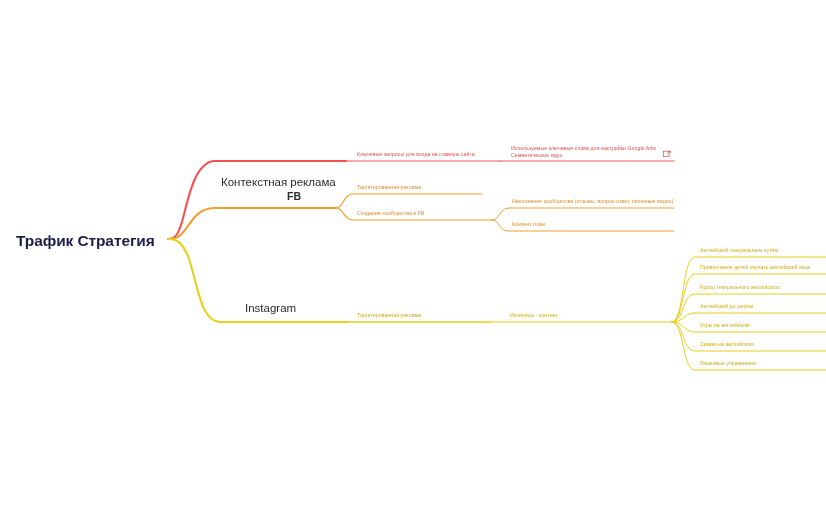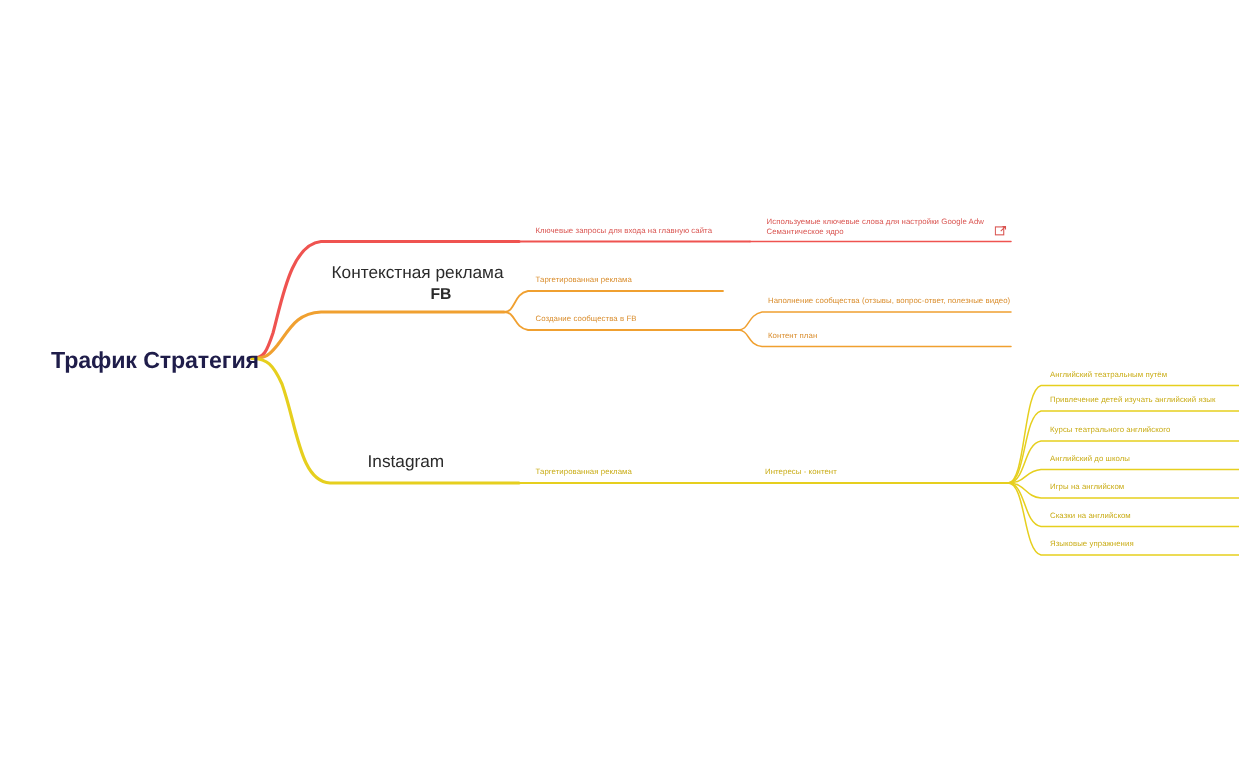--- a/index.html
+++ b/index.html
@@ -53,21 +53,21 @@
 
   <path d="M672,322 C684,322 682,260 694,257 L826,257" fill="none" stroke="#e6cf1e" stroke-width="1" stroke-linecap="round"></path>
   <path d="M672,322 C684,322 682,277 694,274 L826,274" fill="none" stroke="#e6cf1e" stroke-width="1" stroke-linecap="round"></path>
   <path d="M672,322 C684,322 682,296 694,294 L826,294" fill="none" stroke="#e6cf1e" stroke-width="1" stroke-linecap="round"></path>
   <path d="M672,322 C684,322 683,314 694,313 L826,313" fill="none" stroke="#e6cf1e" stroke-width="1" stroke-linecap="round"></path>
   <path d="M672,322 C684,322 683,331 694,332 L826,332" fill="none" stroke="#e6cf1e" stroke-width="1" stroke-linecap="round"></path>
   <path d="M672,322 C684,322 682,349 694,351 L826,351" fill="none" stroke="#e6cf1e" stroke-width="1" stroke-linecap="round"></path>
   <path d="M672,322 C684,322 682,367 694,370 L826,370" fill="none" stroke="#e6cf1e" stroke-width="1" stroke-linecap="round"></path>
 </svg>
 
-<div class="lbl root-label" style="left:34px;top:232px;">Трафик Стратегия</div>
+<div class="lbl root-label" style="left:16px;top:232px;">Трафик Стратегия</div>
 
 <div class="lbl l1-label" style="left:221px;top:144px;margin-top:32px;">Контекстная реклама</div>
 <div class="lbl l1-label bold" style="left:261px;top:190px;margin-left:26px;">FB</div>
 <div class="lbl l1-label" style="left:245px;top:302px;text-align:center;">Instagram</div>
 
 <div class="lbl l2-label" style="left:357px;top:152px;">Ключевые запросы для входа на главную сайта</div>
 
 <div class="lbl l3-label" style="left:511px;top:146px;">Используемые ключевые слова для настройки Google Adw</div>
 <div class="lbl l3-label" style="left:511px;top:153px;">Семантическое ядро</div>
 <span class="note-icon" style="left:663px;top:150px;">

